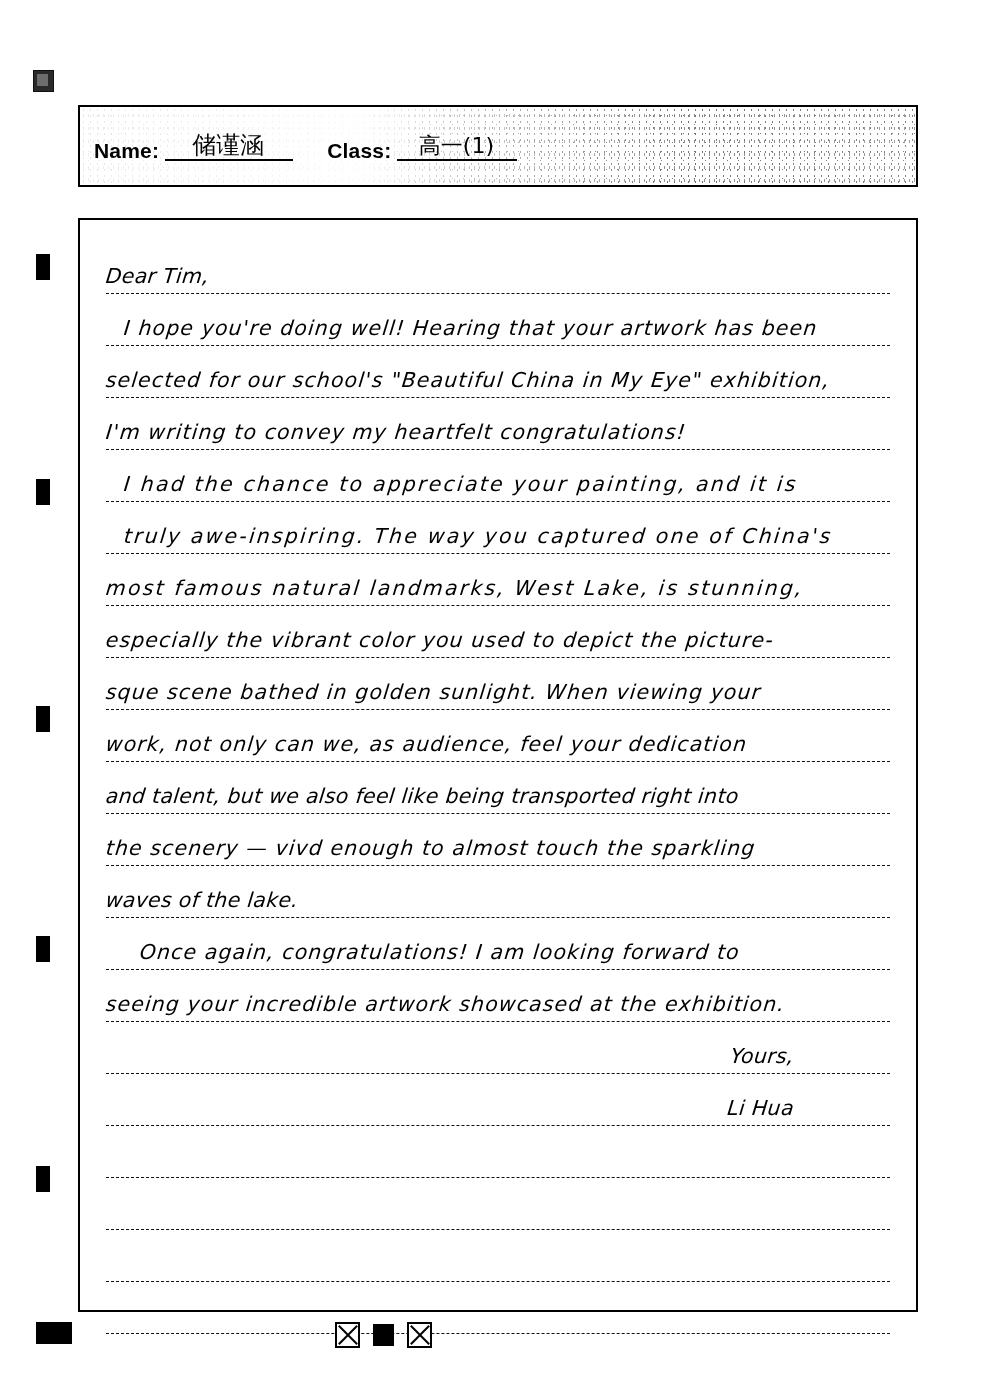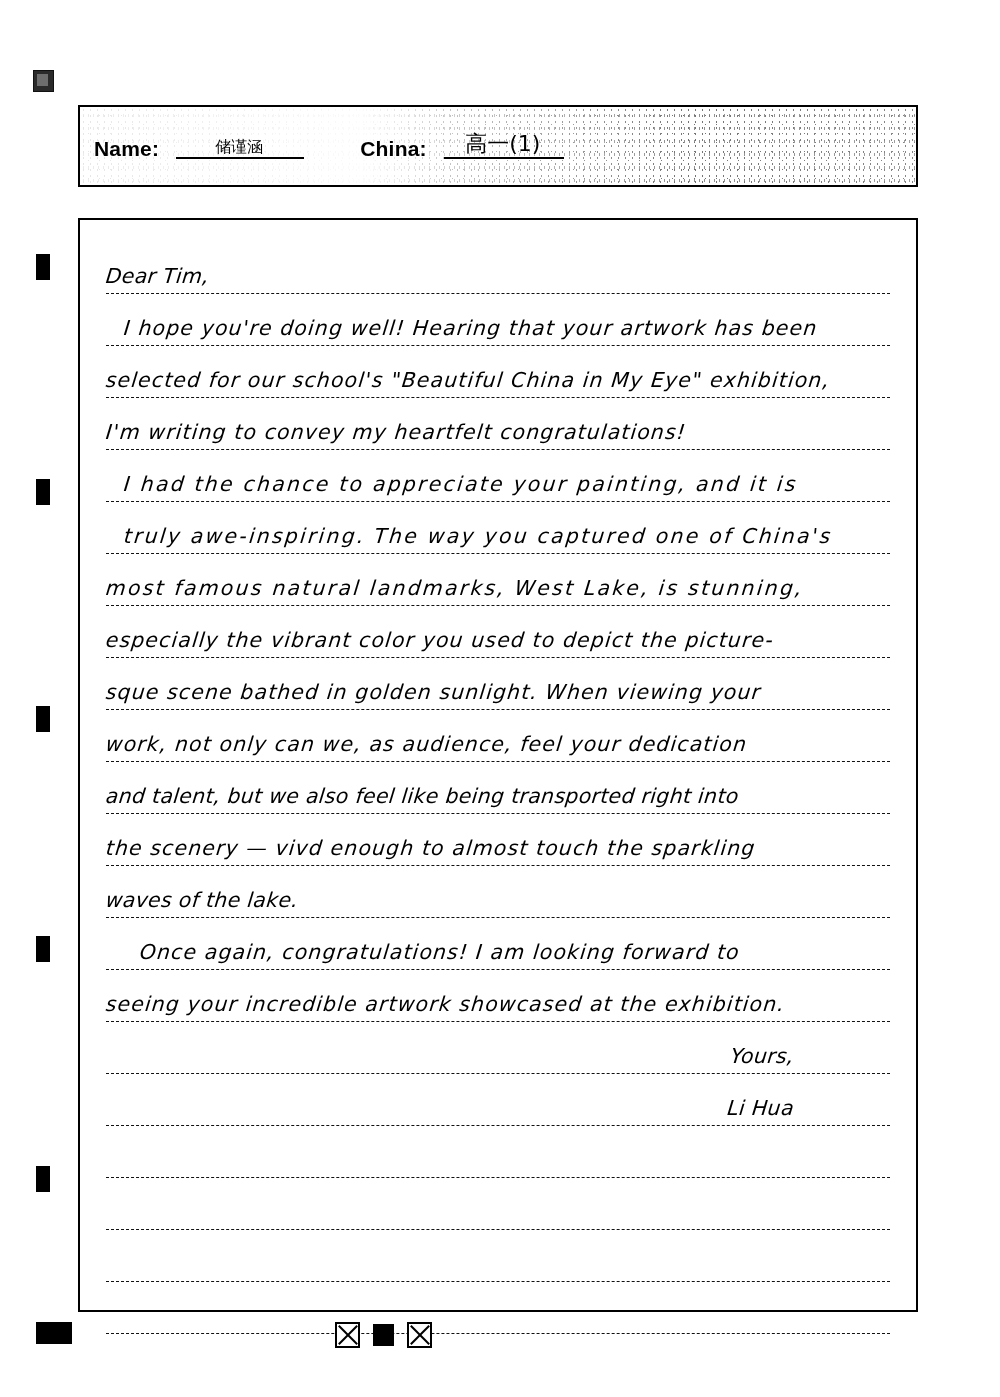--- a/index.html
+++ b/index.html
@@ -71,34 +71,34 @@
     -webkit-mask-image: linear-gradient(to right, rgba(0,0,0,.5) 0%, transparent 85%);
             mask-image: linear-gradient(to right, rgba(0,0,0,.5) 0%, transparent 85%);
   }
 
   .header-fields {
     position: absolute;
     left: 14px;
     top: 26px;
     display: flex;
     align-items: flex-end;
-    gap: 17px;
+    gap: 6px;
     z-index: 3;
   }
   .field-label {
     font-size: 21px;
     font-weight: 700;
     color: #000;
     letter-spacing: .2px;
     line-height: 1;
     white-space: nowrap;
   }
   .field-value {
     font-family: "DejaVu Sans", sans-serif;
-    font-size: 16px;
+    font-size: 24px;
     color: #000;
     line-height: 1;
     padding: 0 6px 2px 4px;
     border-bottom: 2px solid #000;
     min-width: 118px;
     text-align: center;
     white-space: nowrap;
   }
   .field-value.class-value { min-width: 110px; font-size: 22px; }
   .header-gap { width: 22px; }
@@ -205,21 +205,21 @@
   <div class="corner-mark"></div>
 
   <div class="header-box">
     <div class="header-noise faint"></div>
     <div class="header-noise"></div>
 
     <div class="header-fields">
       <span class="field-label">Name:</span>
       <span class="field-value">储谨涵</span>
       <span class="header-gap"></span>
-      <span class="field-label">China:</span>
+      <span class="field-label">Class:</span>
       <span class="field-value class-value">高一(1)</span>
     </div>
   </div>
 
   <div class="sheet-box">
     <div class="lines-area">
 
       <div class="ruled-line">
         <div class="hw">Dear Tim,</div>
       </div>

